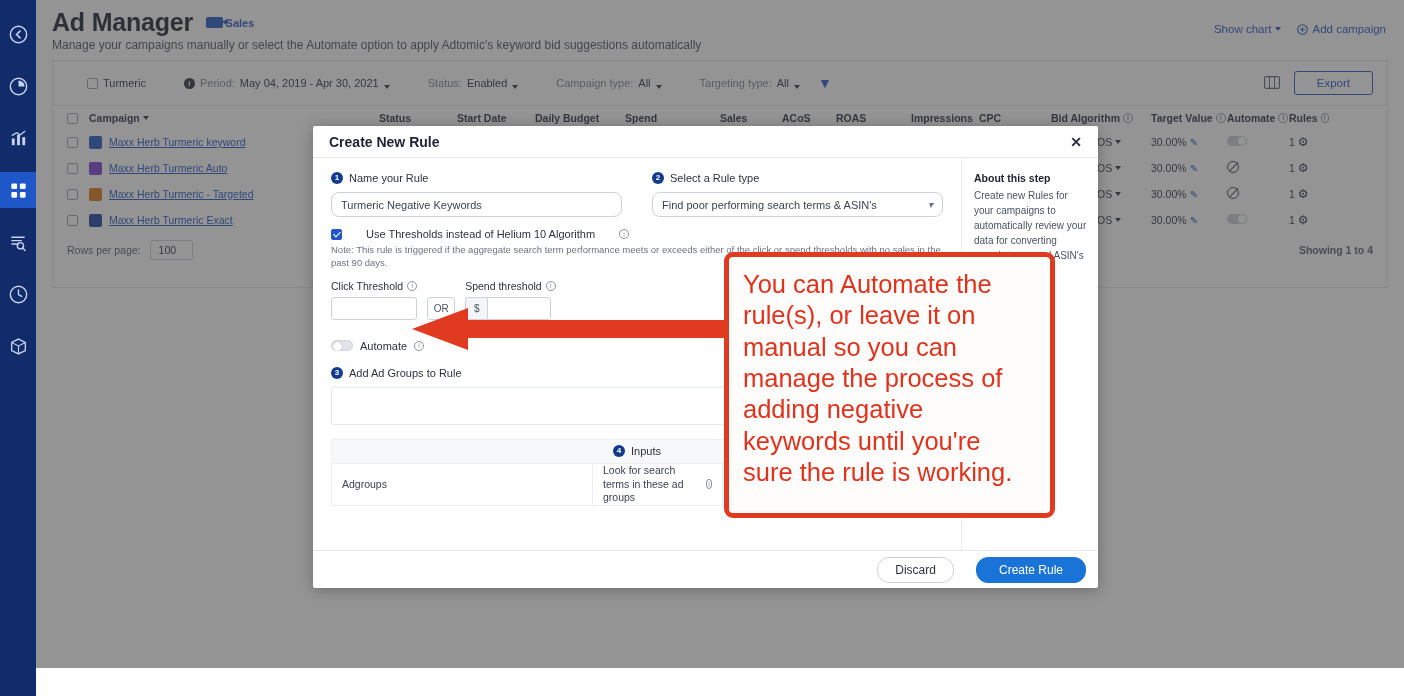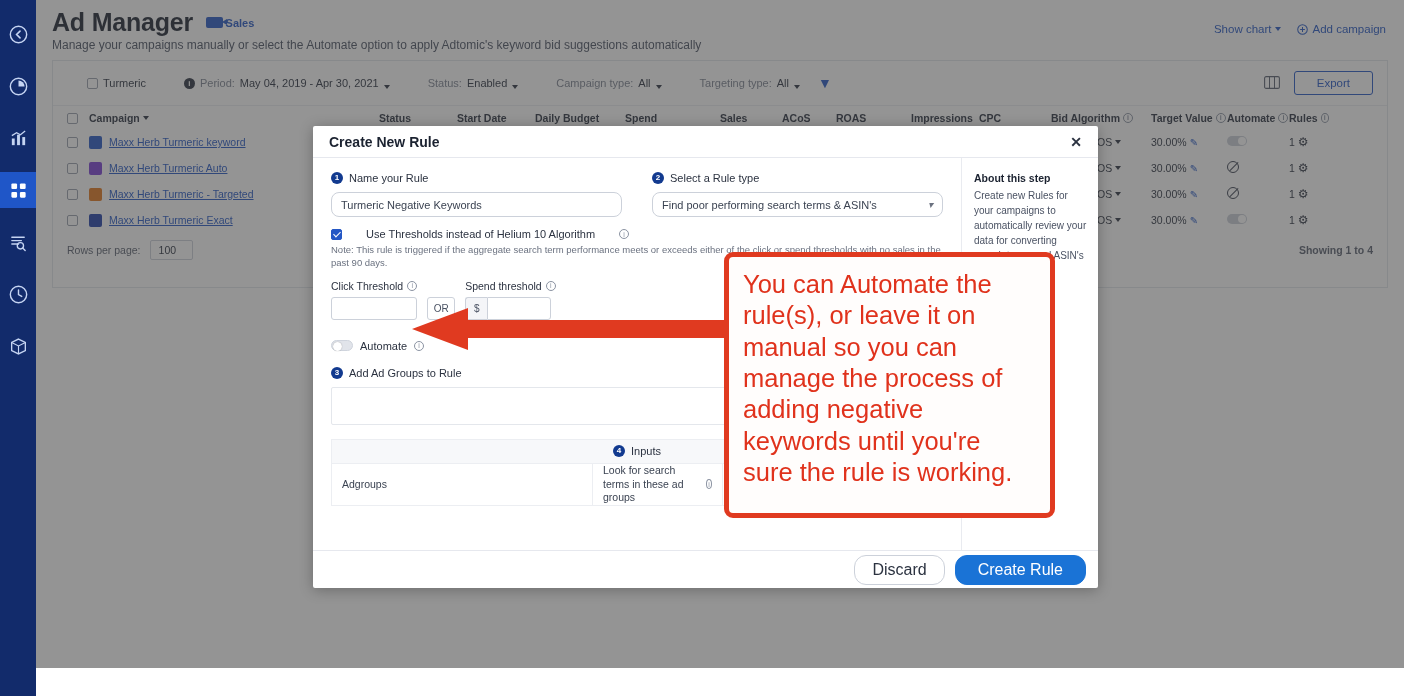--- a/index.html
+++ b/index.html
@@ -264,21 +264,21 @@
   .itc.c2 { width: 130px; border-left: 1px solid #eceef2; gap:5px; line-height:1.25; }
   .itc.c3 { width: 120px; border-left: 1px solid #eceef2; line-height:1.25; }
   .about-title { font-size: 10.5px; font-weight: bold; color:#1b2230; }
   .about-text { margin-top: 4px; font-size: 10px; color:#4a5263; line-height: 1.5; }
   .modal-foot {
     position:absolute; left:0; bottom:0; width: 785px; height: 38px;
     border-top: 1px solid #e6e8ee; display:flex; align-items:center;
     justify-content:flex-end; gap: 10px; padding-right: 12px;
   }
   .btn {
-    font-size: 16px; border-radius: 12px; padding: 5px 17px; cursor:pointer;
+    font-size: 12px; border-radius: 12px; padding: 5px 17px; cursor:pointer;margin-left:12px;
   }
   .btn-discard { border:1px solid #ccd1da; background:#fff; color:#2b3240; }
   .btn-create { border:1px solid #1a73d6; background:#1a73d6; color:#fff; padding: 5px 22px; }
 
   
   .annot-arrow { position:absolute; left: 412px; top: 306px; z-index: 80; }
   .annot-box {
     position: absolute; left: 724px; top: 252px; width: 331px; height: 266px;
     background: #fffdfc; border: 5px solid #e03a20; border-radius: 9px;
     z-index: 81; padding: 12px 14px;

